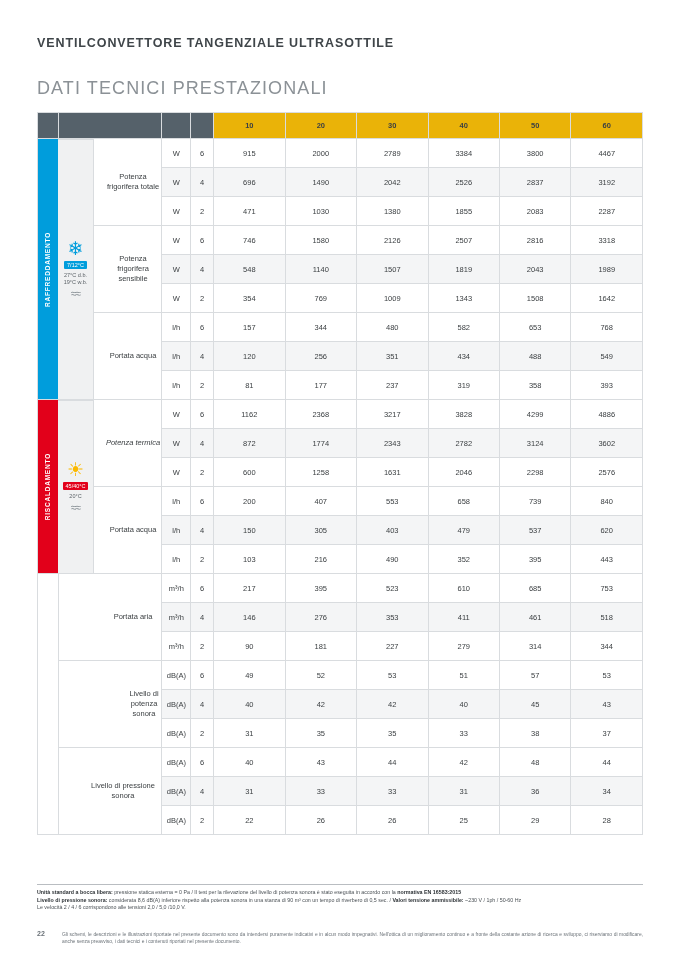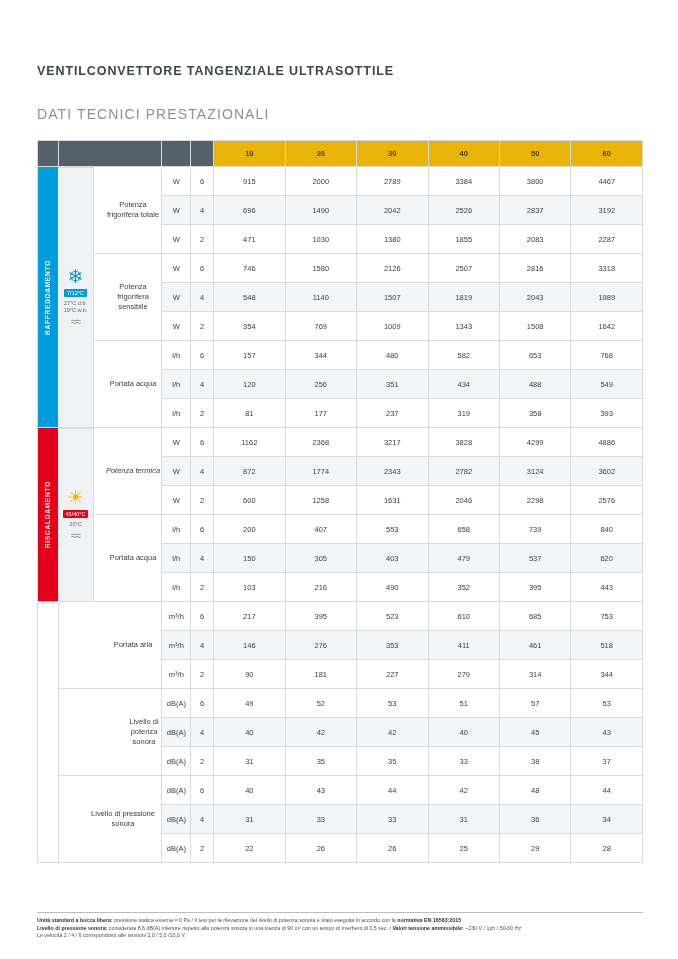--- a/index.html
+++ b/index.html
@@ -8,34 +8,33 @@
     width: 678px; height: 959px;
     background: #ffffff;
     font-family: "Liberation Sans", sans-serif;
     color: #3c4043;
   }
   .page {
     position: relative;
     width: 678px; height: 751px;
     background: #fff;
     padding: 0;
-    margin-top: 28px;
   }
   .title {
     position: absolute;
     left: 37px; top: 36px;
     font-size: 12.5px;
     font-weight: bold;
     letter-spacing: 0.9px;
     color: #3f4549;
   }
   .subtitle {
     position: absolute;
     left: 37px; top: 78px;
-    font-size: 14px;
+    font-size: 18px;
     font-weight: normal;
     letter-spacing: 1.1px;
     color: #8b9196;
   }
 
   table.main {
     position: absolute;
     left: 37px; top: 112px;
     border-collapse: collapse;
     width: 606px;

